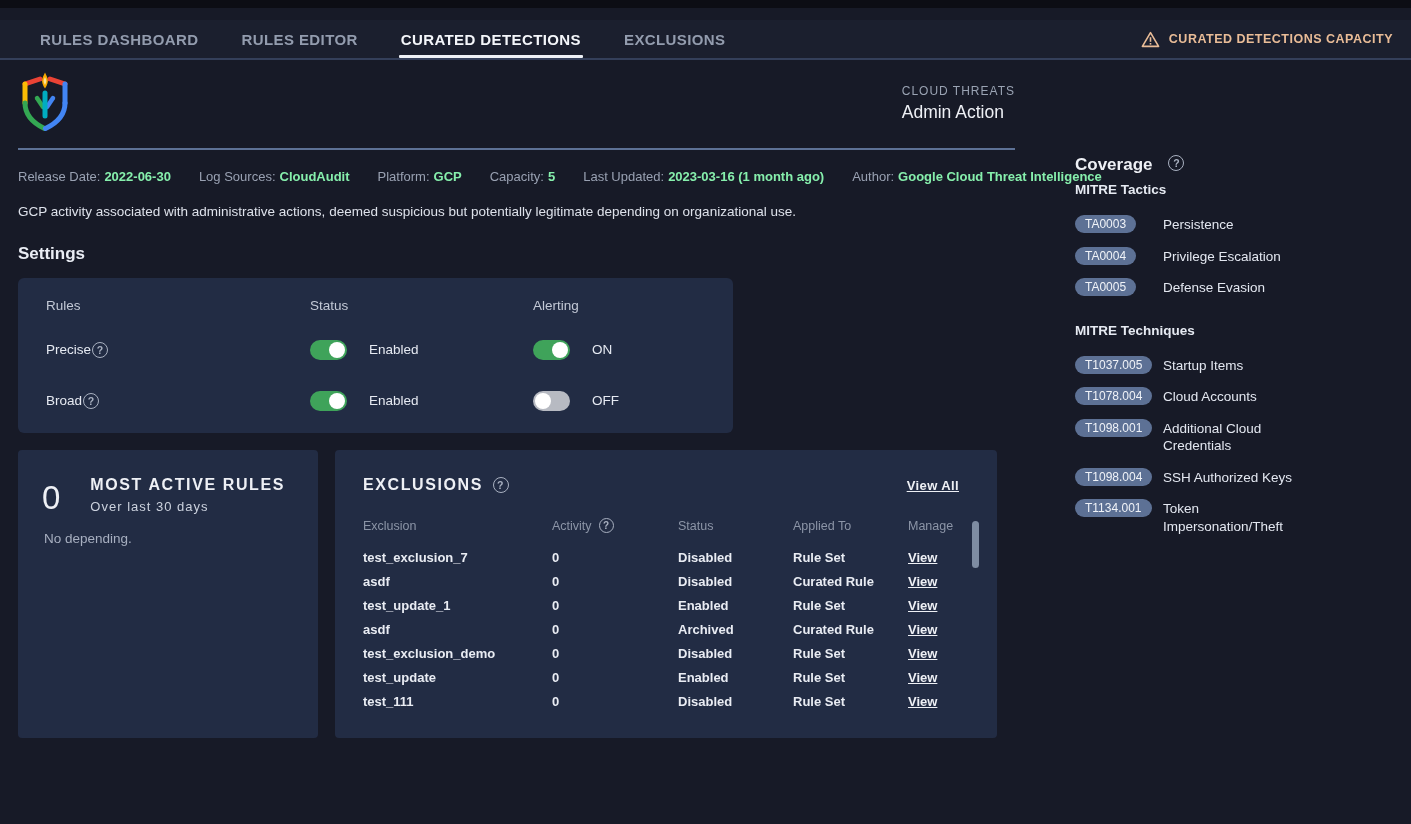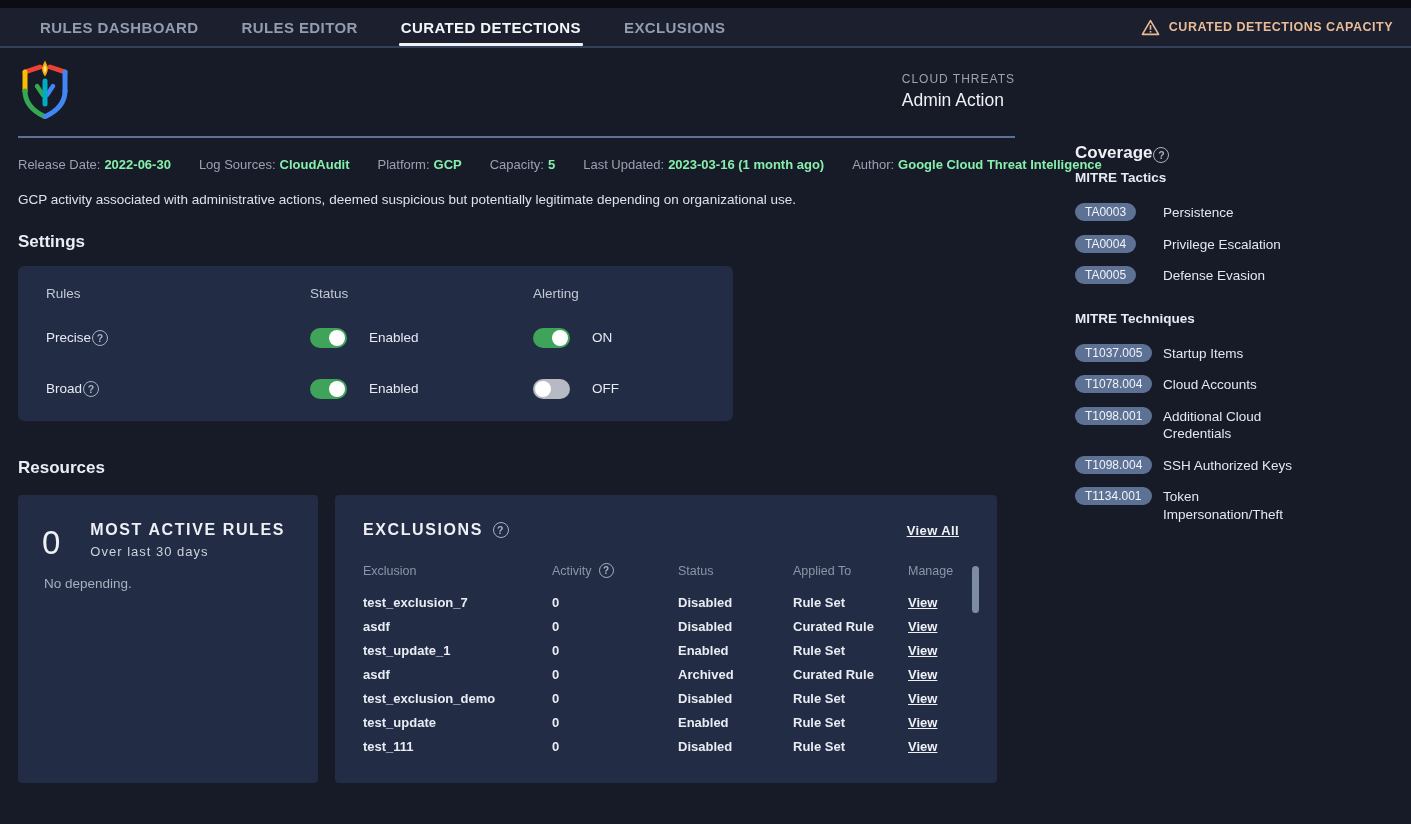--- a/index.html
+++ b/index.html
@@ -10,20 +10,21 @@
     color:#e9ecf3;
     overflow:hidden;
   }
   
   .topstrip { height:8px; background:#0c0d14; }
   .nav {
     height:40px; background:#1b1f2e;
     border-bottom:2px solid #343f5a;
     display:flex; align-items:stretch;
     padding-left:40px;
+    margin-top:12px;
   }
   .nav-tabs { display:flex; gap:43px; align-items:stretch; }
   .tab {
     display:flex; align-items:center;
     font-size:15px; font-weight:700; letter-spacing:0.4px;
     color:#939cae; cursor:pointer; position:relative;
   }
   .tab.active { color:#f4f6fa; }
   .tab.active::after {
     content:""; position:absolute; left:-2px; right:-2px; bottom:0;
@@ -106,21 +107,21 @@
   .excl-th { font-size:12.5px; color:#8c95a7; padding-bottom:12px; display:flex; align-items:center; gap:7px; }
   .excl-th .help { width:15px; height:15px; font-size:10px; }
   .excl-row { height:24px; align-items:center; }
   .excl-cell { font-size:13px; font-weight:700; color:#e9ecf3; }
   .excl-view { font-size:13px; font-weight:700; color:#eef0f5; text-decoration:underline; cursor:pointer; }
   .scroll-thumb {
     position:absolute; right:18px; top:71px; width:7px; height:47px;
     border-radius:4px; background:#7e8ca2;
   }
   
-  .cov-heading { font-size:17px; font-weight:700; color:#eef0f5; display:flex; align-items:flex-end; gap:1px; }
+  .cov-heading { font-size:17px; font-weight:700; color:#eef0f5; display:flex; align-items:flex-start; gap:16px; }
   .mitre-sub { font-size:13.5px; font-weight:700; color:#e6eaf2; margin-top:7px; }
   .mitre-sub.tech { margin-top:26px; }
   .mitre-list { margin-top:18px; }
   .mitre-row { display:grid; grid-template-columns:88px 1fr; align-items:start; margin-bottom:13px; }
   .pill {
     display:inline-flex; justify-content:center; align-items:center;
     background:#5d7195; color:#f0f3f8; border-radius:10px;
     font-size:12px; padding:2px 10px; white-space:nowrap; justify-self:start;
   }
   .mitre-label { font-size:13.5px; color:#e3e7f0; line-height:1.3; max-width:140px; padding-top:1px; }
@@ -224,21 +225,20 @@
             <div class="toggle-cell">
               <div class="toggle off">
                 <div class="knob"></div>
               </div>
               <span class="toggle-label">OFF</span>
             </div>
           </div>
         </div>
     </div>
 
-    <div class="section-heading" style="margin-top:37px;">Resources</div>
 
     <div class="cards">
 
       <div class="card card-active">
         <div class="active-head">
           <div class="active-count">0</div>
           <div>
             <div class="active-title">MOST ACTIVE RULES</div>
             <div class="active-sub">Over last 30 days</div>
           </div>

